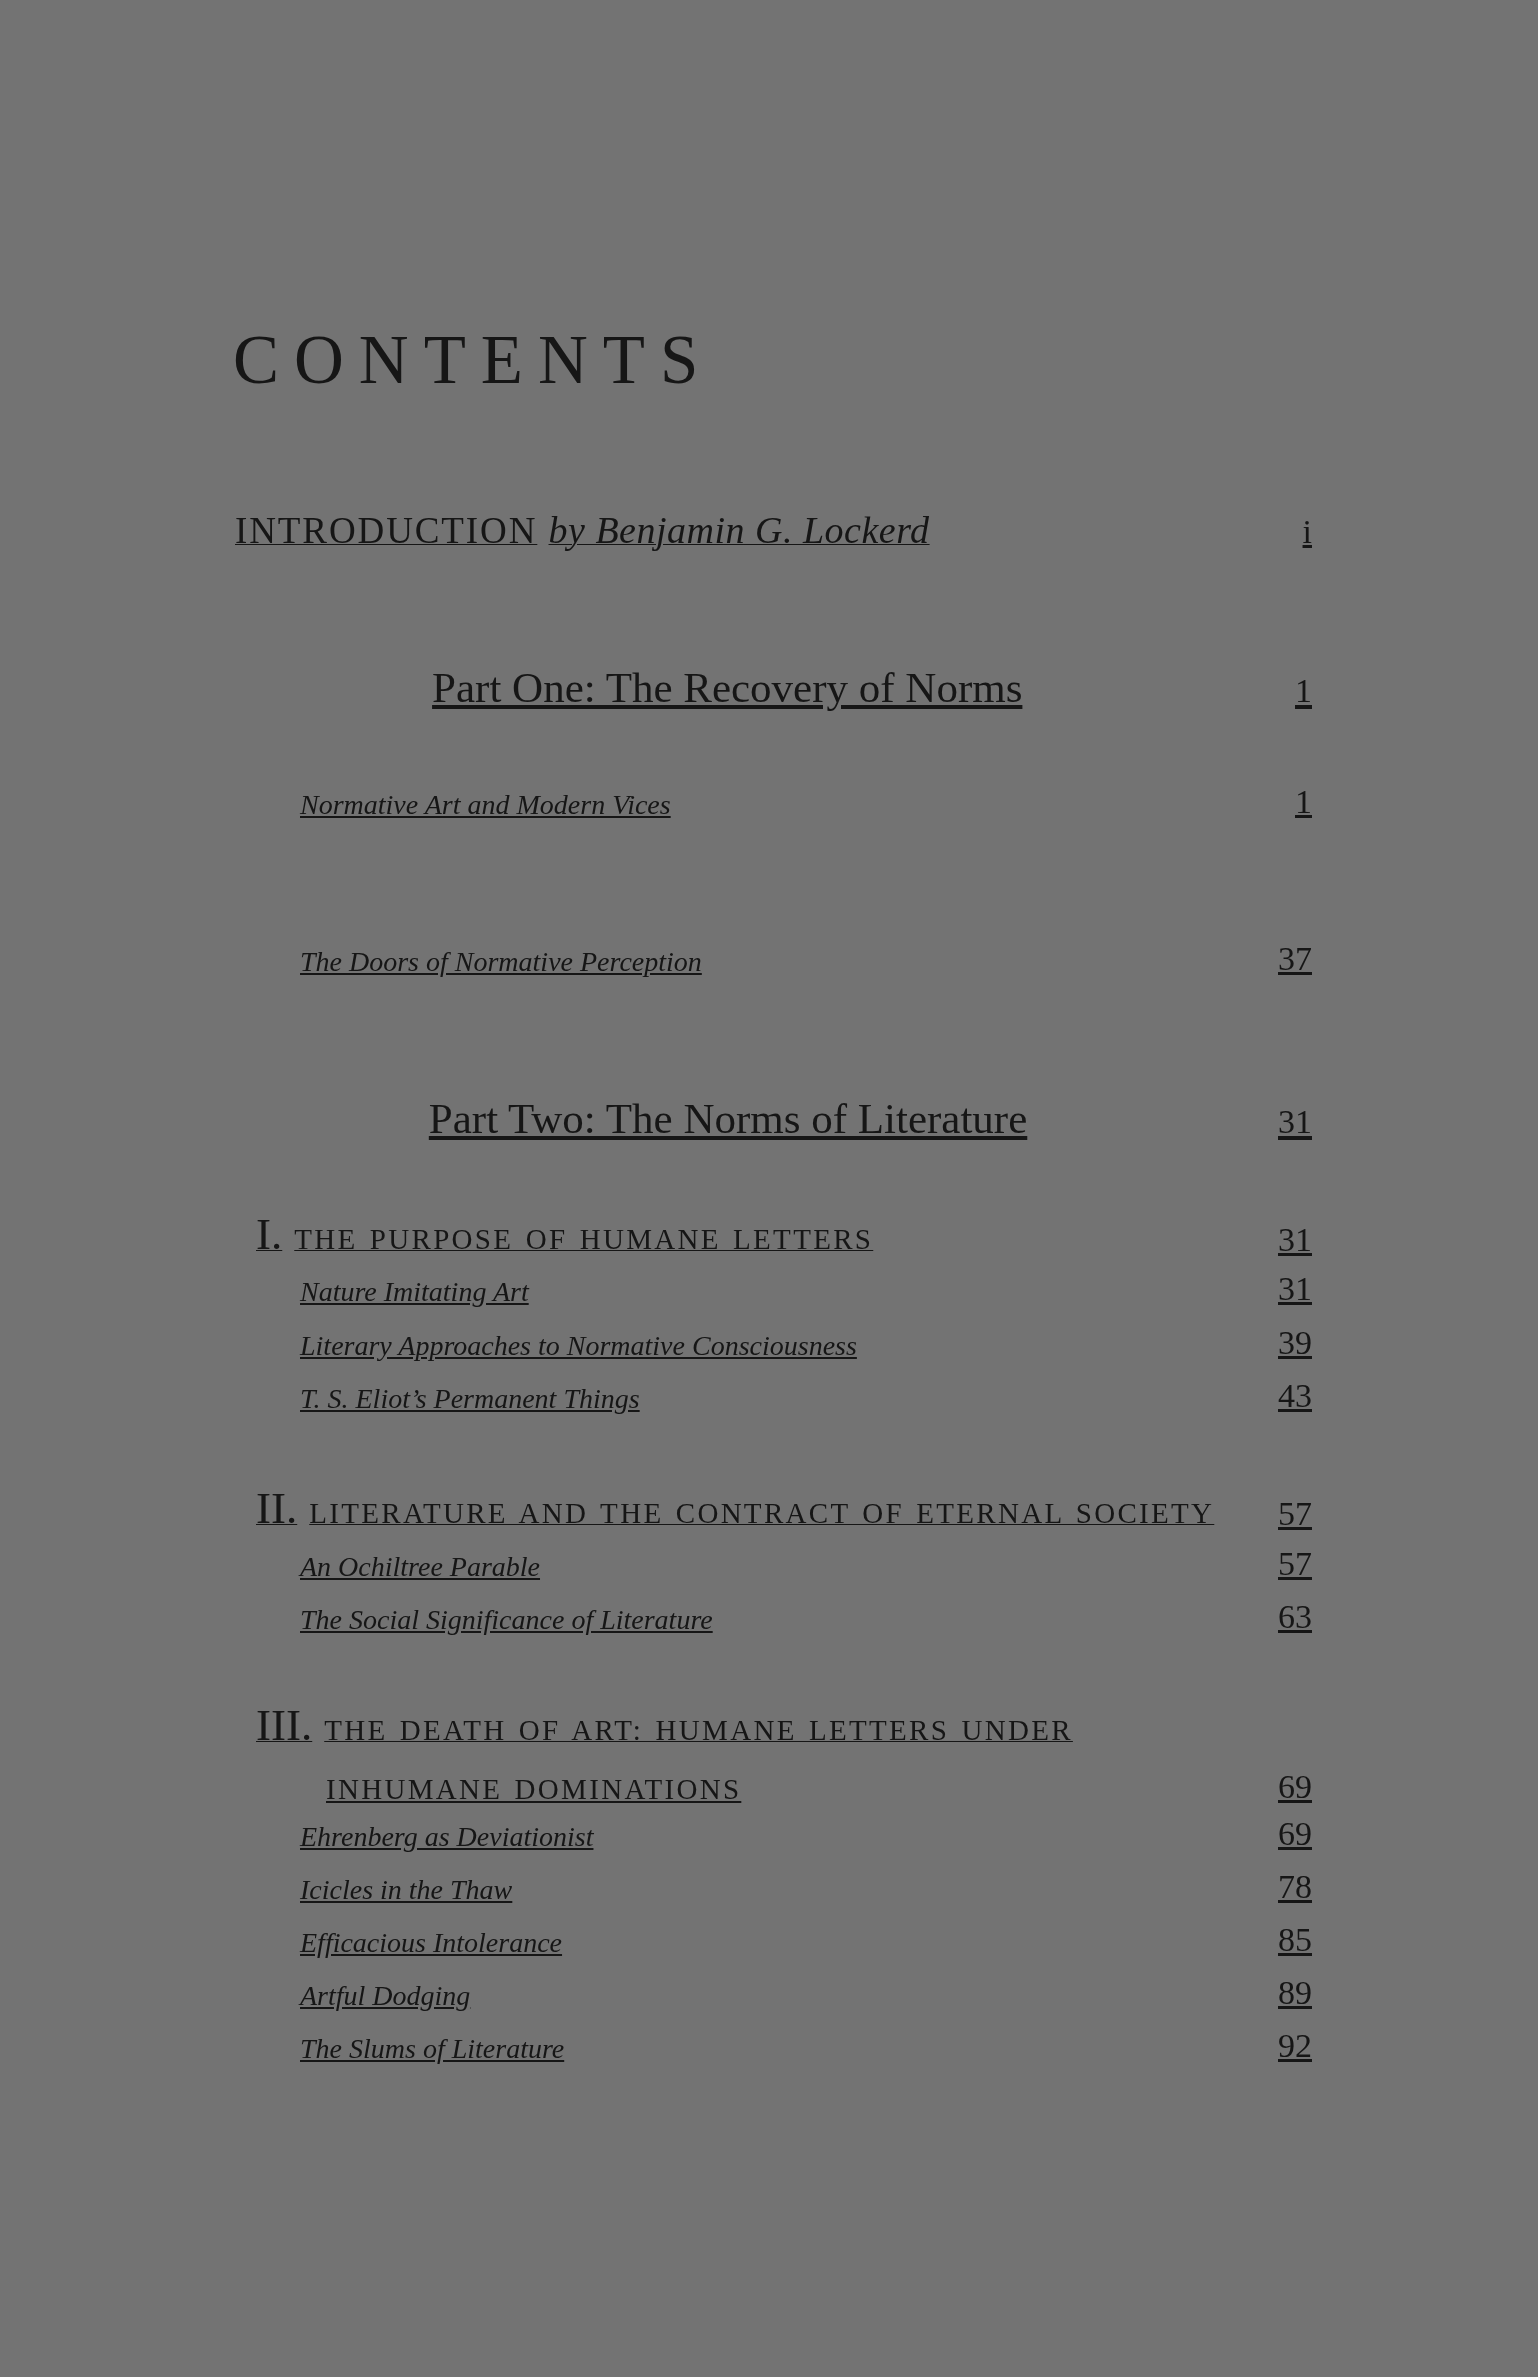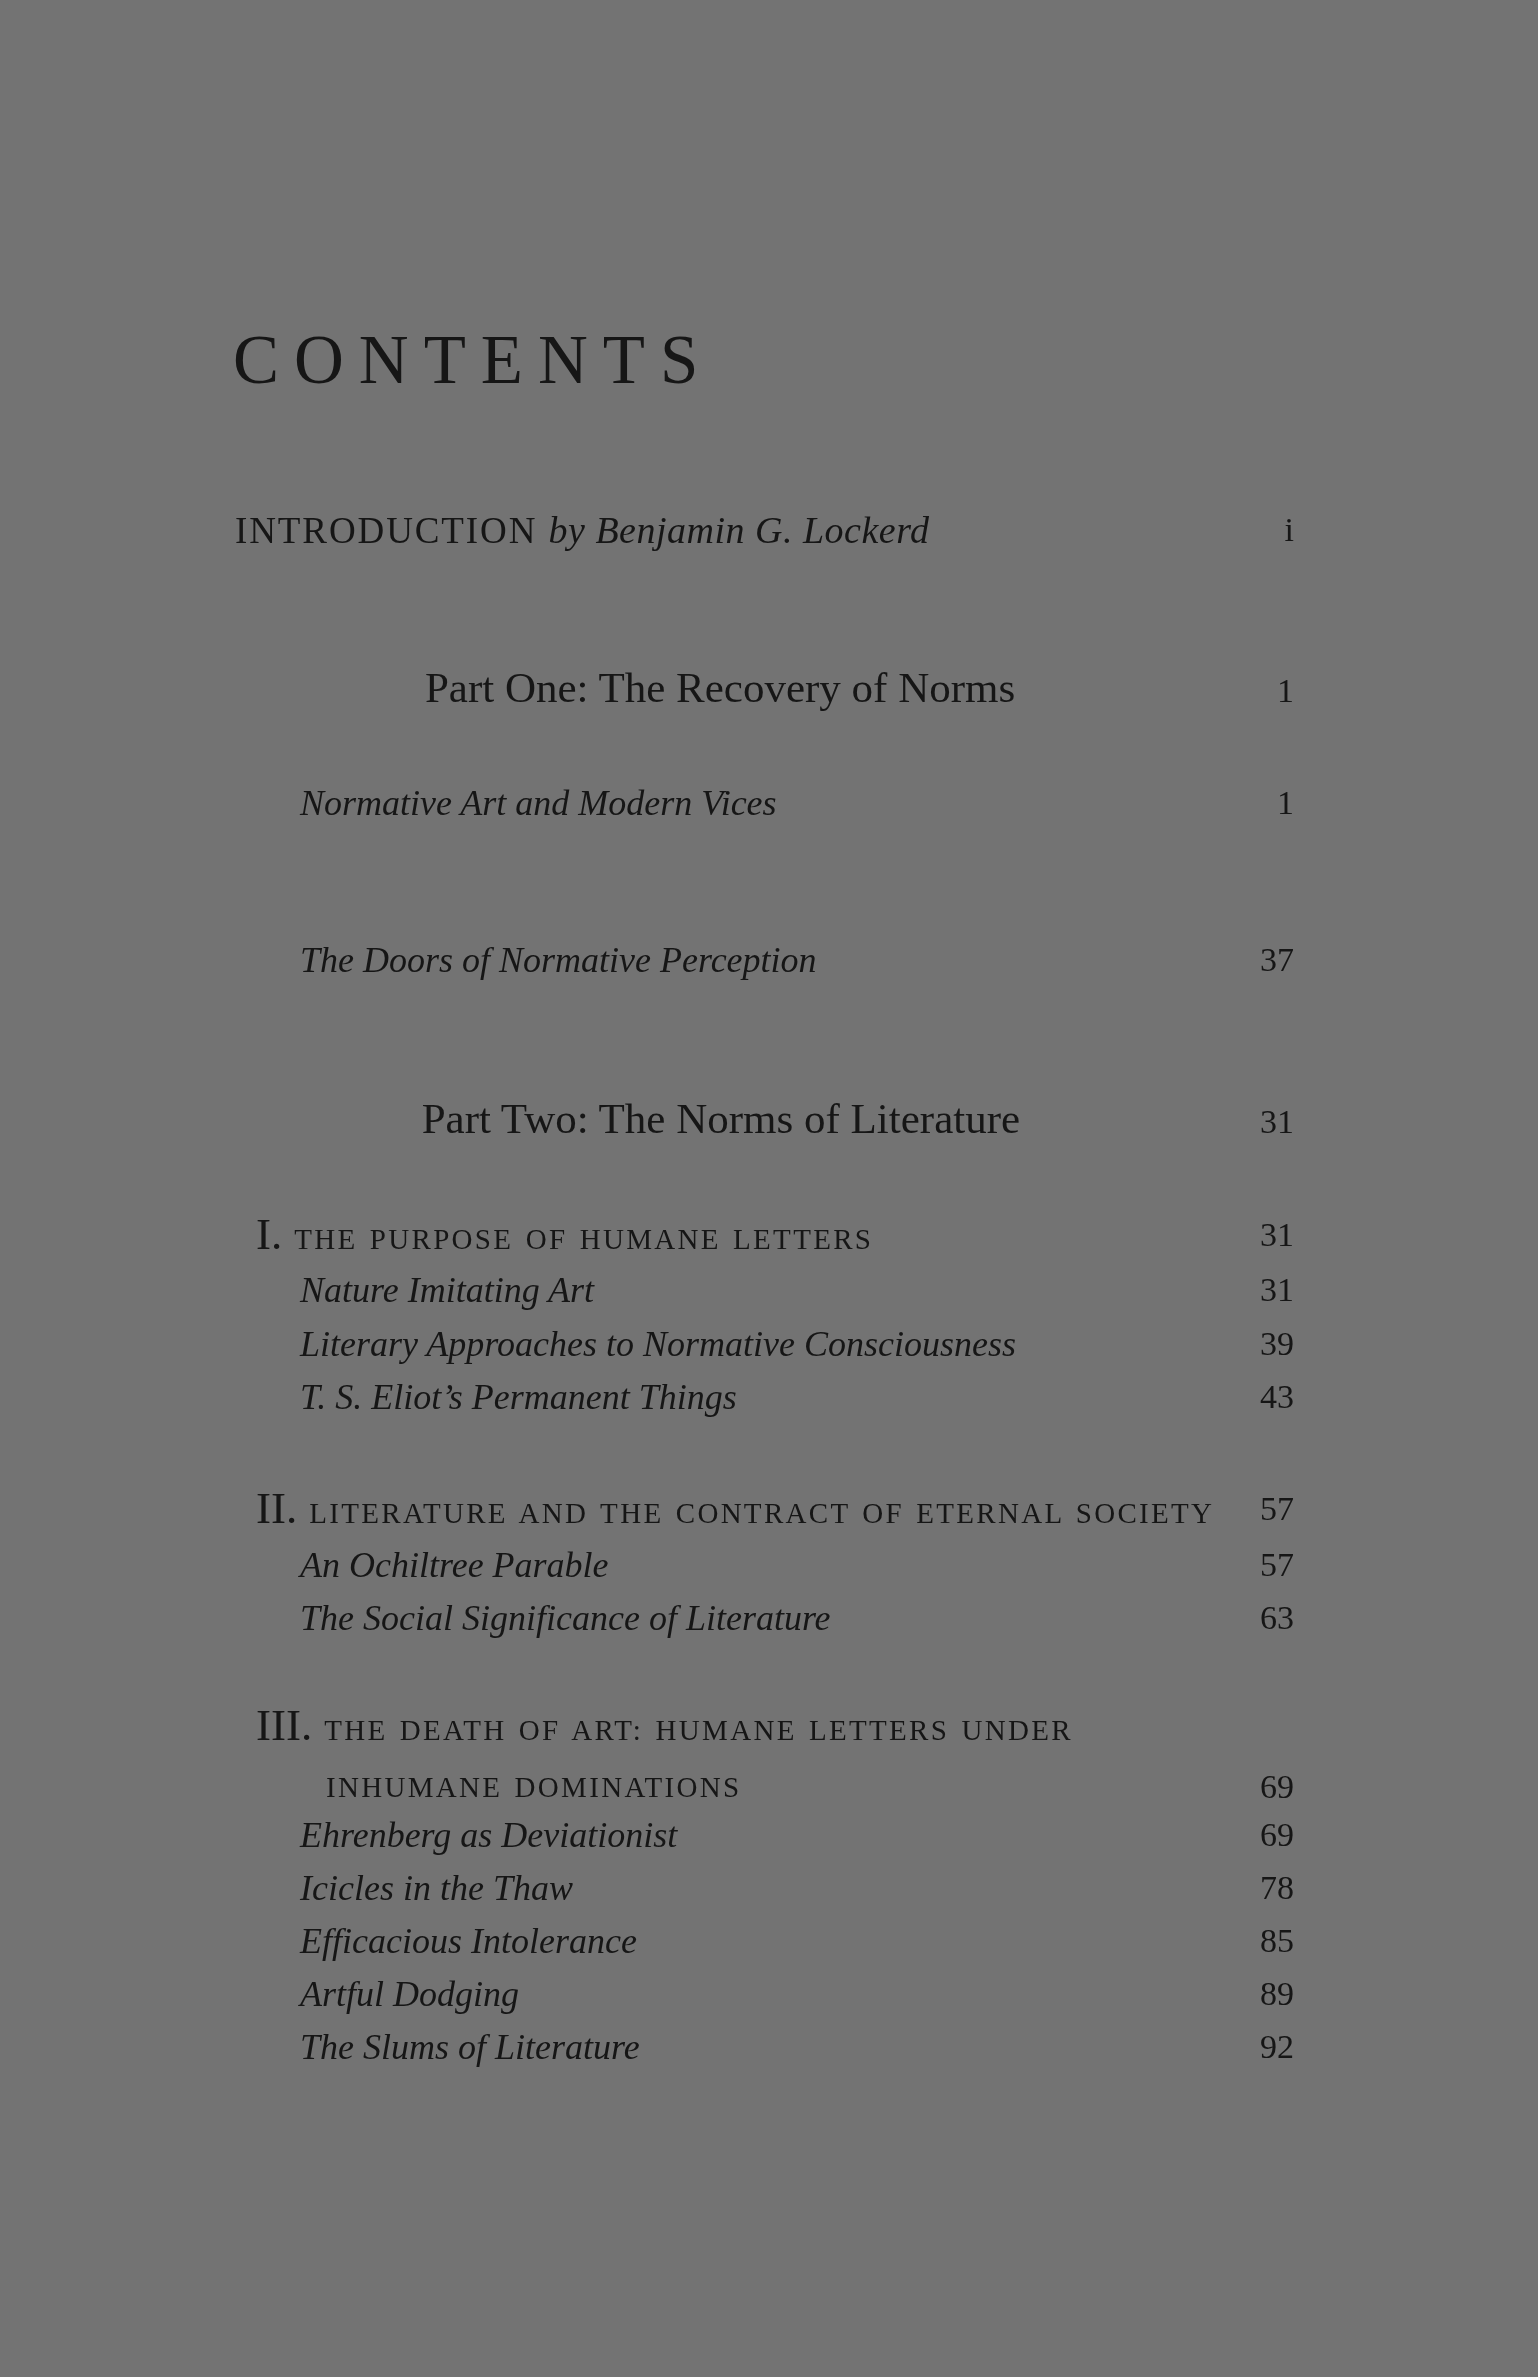--- a/index.html
+++ b/index.html
@@ -7,26 +7,27 @@
     position: relative;
     width: 1538px;
     height: 2377px;
     background: #737373;
     font-family: "Liberation Serif", serif;
     color: #161616;
     overflow: hidden;
   }
   .row {
     position: absolute;
-    right: 244px;
+    right: 226px;
     display: flex;
     justify-content: space-between;
-    align-items: center;
+    align-items: flex-end;
     line-height: 1;
     white-space: nowrap;
+    text-decoration: underline;
   }
   .title {
     position: absolute;
     left: 233px;
     top: 326px;
     font-size: 69px;
     letter-spacing: 15px;
     line-height: 1;
   }
   .intro-row { left: 235px; }
@@ -34,21 +35,21 @@
   .byline { font-style: italic; font-size: 38px; letter-spacing: 0.5px; margin-left: 11.2px; }
   .part-row { left: 235px; font-size: 43px; gap: 12px; }
   .part-row .spacer { flex: 0.8; }
   .part-row .holder { flex: 1.2; text-align: right; }
   .sec-row { left: 256px; }
   .numeral { font-size: 45px; }
   .caps { font-size: 29px; letter-spacing: 2.3px; word-spacing: 2.8px; margin-left: 12px; }
   .caps2-row { left: 326px; }
   .caps2 { font-size: 29px; letter-spacing: 2.3px; word-spacing: 2.8px; }
   .item-row { left: 300px; }
-  .item-title { font-style: italic; font-size: 36px; }
+  .item-title { font-style: italic; font-size: 28px; }
   .pg { font-style: normal; font-size: 34px; }
 </style>
 </head>
 <body>
 
 <div class="page">
 
   <div class="title">CONTENTS</div>
 
   <div class="row intro-row" style="top:511px">

